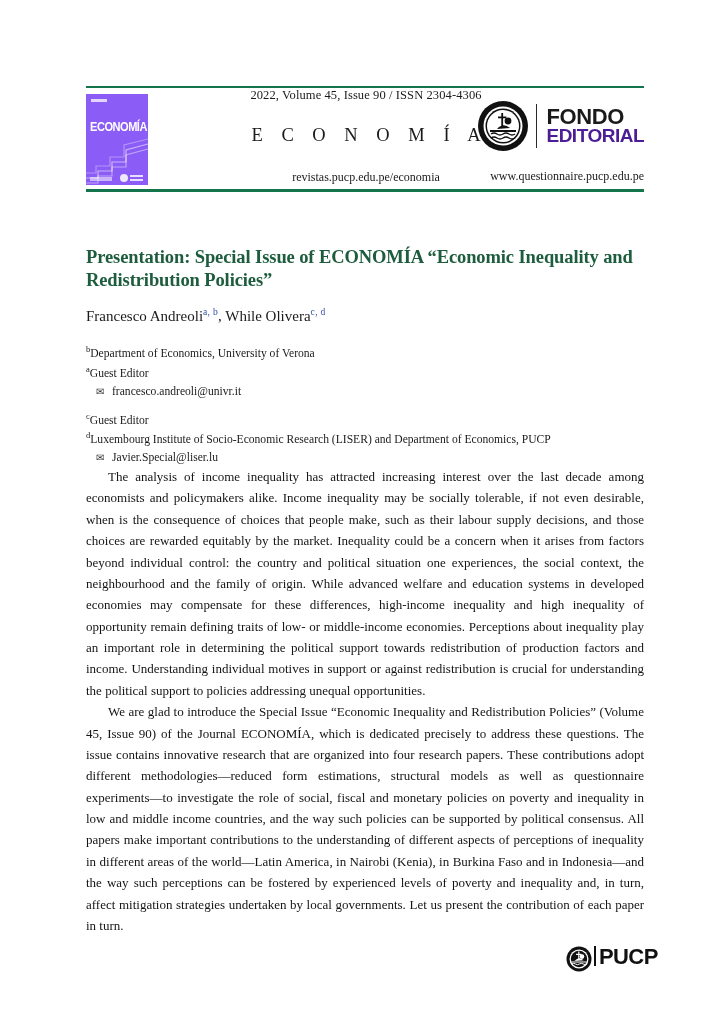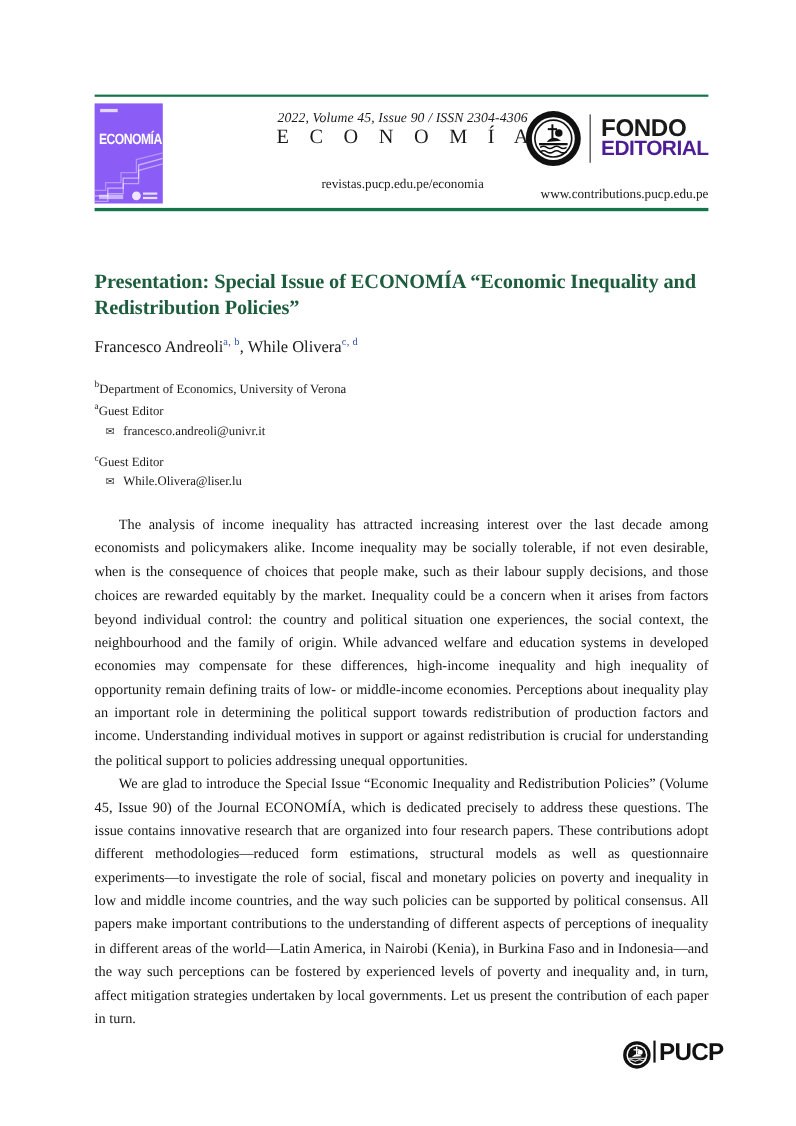--- a/index.html
+++ b/index.html
@@ -121,28 +121,28 @@
   
   .mast-center {
     position: absolute;
     left: 110px;
     top: 0;
     width: 340px;
     text-align: center;
   }
   .issue-line {
     font-size: 12.5px;
-    margin-top: 12px;
+    margin-top: 0;
     letter-spacing: 0.1px;
     white-space: nowrap;
-    font-style: italic;
   }
   .journal-name {
     font-size: 18.5px;
     letter-spacing: 7px;
+    margin-top: 22px;
     padding-left: 7px;
     white-space: nowrap;
   }
   .journal-url {
     font-size: 12px;
     margin-top: 24px;
     white-space: nowrap;
   }
 
   
@@ -337,21 +337,21 @@
             <rect x="24.3" y="13" width="1.8" height="13" fill="#111"></rect>
             <rect x="21" y="16.5" width="8.4" height="1.8" fill="#111"></rect>
             <circle cx="31" cy="21" r="3.4" fill="#111"></circle>
           </svg>
           <div class="fe-divider"></div>
           <div class="fe-text">
             <div class="l1">FONDO</div>
             <div class="l2">EDITORIAL</div>
           </div>
         </div>
-        <div class="fe-url">www.contributions.pucp.edu.pe</div>
+        <div class="fe-url">www.questionnaire.pucp.edu.pe</div>
       </div>
 
     </div>
 
     <div class="rule-bottom"></div>
   </div>
 
   <div class="article">
 
     <h1 class="art-title">Presentation: Special Issue of ECONOMÍA “Economic Inequality and Redistribution Policies”</h1>
@@ -361,21 +361,22 @@
     </div>
 
     <div class="affiliations">
       <div class="aff-line"><sup>b</sup><span>Department of Economics, University of Verona</span></div>
       <div class="aff-line"><sup>a</sup><span>Guest Editor</span></div>
       <div class="email-line"><span class="env">✉</span><span>francesco.andreoli@univr.it</span></div>
 
       <div class="aff-gap"></div>
 
       <div class="aff-line"><sup>c</sup><span>Guest Editor</span></div>
-      <div class="email-line"><span class="env">✉</span><span>While.Olivera@liser.lu</span></div>
+      <div class="aff-line"><sup>d</sup><span>Luxembourg Institute of Socio-Economic Research (LISER) and Department of Economics, PUCP</span></div>
+      <div class="email-line"><span class="env">✉</span><span>Javier.Special@liser.lu</span></div>
     </div>
 
   </div>
 
   <div class="body-text">
     <p>The analysis of income inequality has attracted increasing interest over the last decade among economists and policymakers alike. Income inequality may be socially tolerable, if not even desirable, when is the consequence of choices that people make, such as their labour supply decisions, and those choices are rewarded equitably by the market. Inequality could be a concern when it arises from factors beyond individual control: the country and political situation one experiences, the social context, the neighbourhood and the family of origin. While advanced welfare and education systems in developed economies may compensate for these differences, high-income inequality and high inequality of opportunity remain defining traits of low- or middle-income economies. Perceptions about inequality play an important role in determining the political support towards redistribution of production factors and income. Understanding individual motives in support or against redistribution is crucial for understanding the political support to policies addressing unequal opportunities.</p>
     <p>We are glad to introduce the Special Issue “Economic Inequality and Redistribution Policies” (Volume 45, Issue 90) of the Journal ECONOMÍA, which is dedicated precisely to address these questions. The issue contains innovative research that are organized into four research papers. These contributions adopt different methodologies—reduced form estimations, structural models as well as questionnaire experiments—to investigate the role of social, fiscal and monetary policies on poverty and inequality in low and middle income countries, and the way such policies can be supported by political consensus. All papers make important contributions to the understanding of different aspects of perceptions of inequality in different areas of the world—Latin America, in Nairobi (Kenia), in Burkina Faso and in Indonesia—and the way such perceptions can be fostered by experienced levels of poverty and inequality and, in turn, affect mitigation strategies undertaken by local governments. Let us present the contribution of each paper in turn.</p>
   </div>
 
   <div class="pucp-footer">

